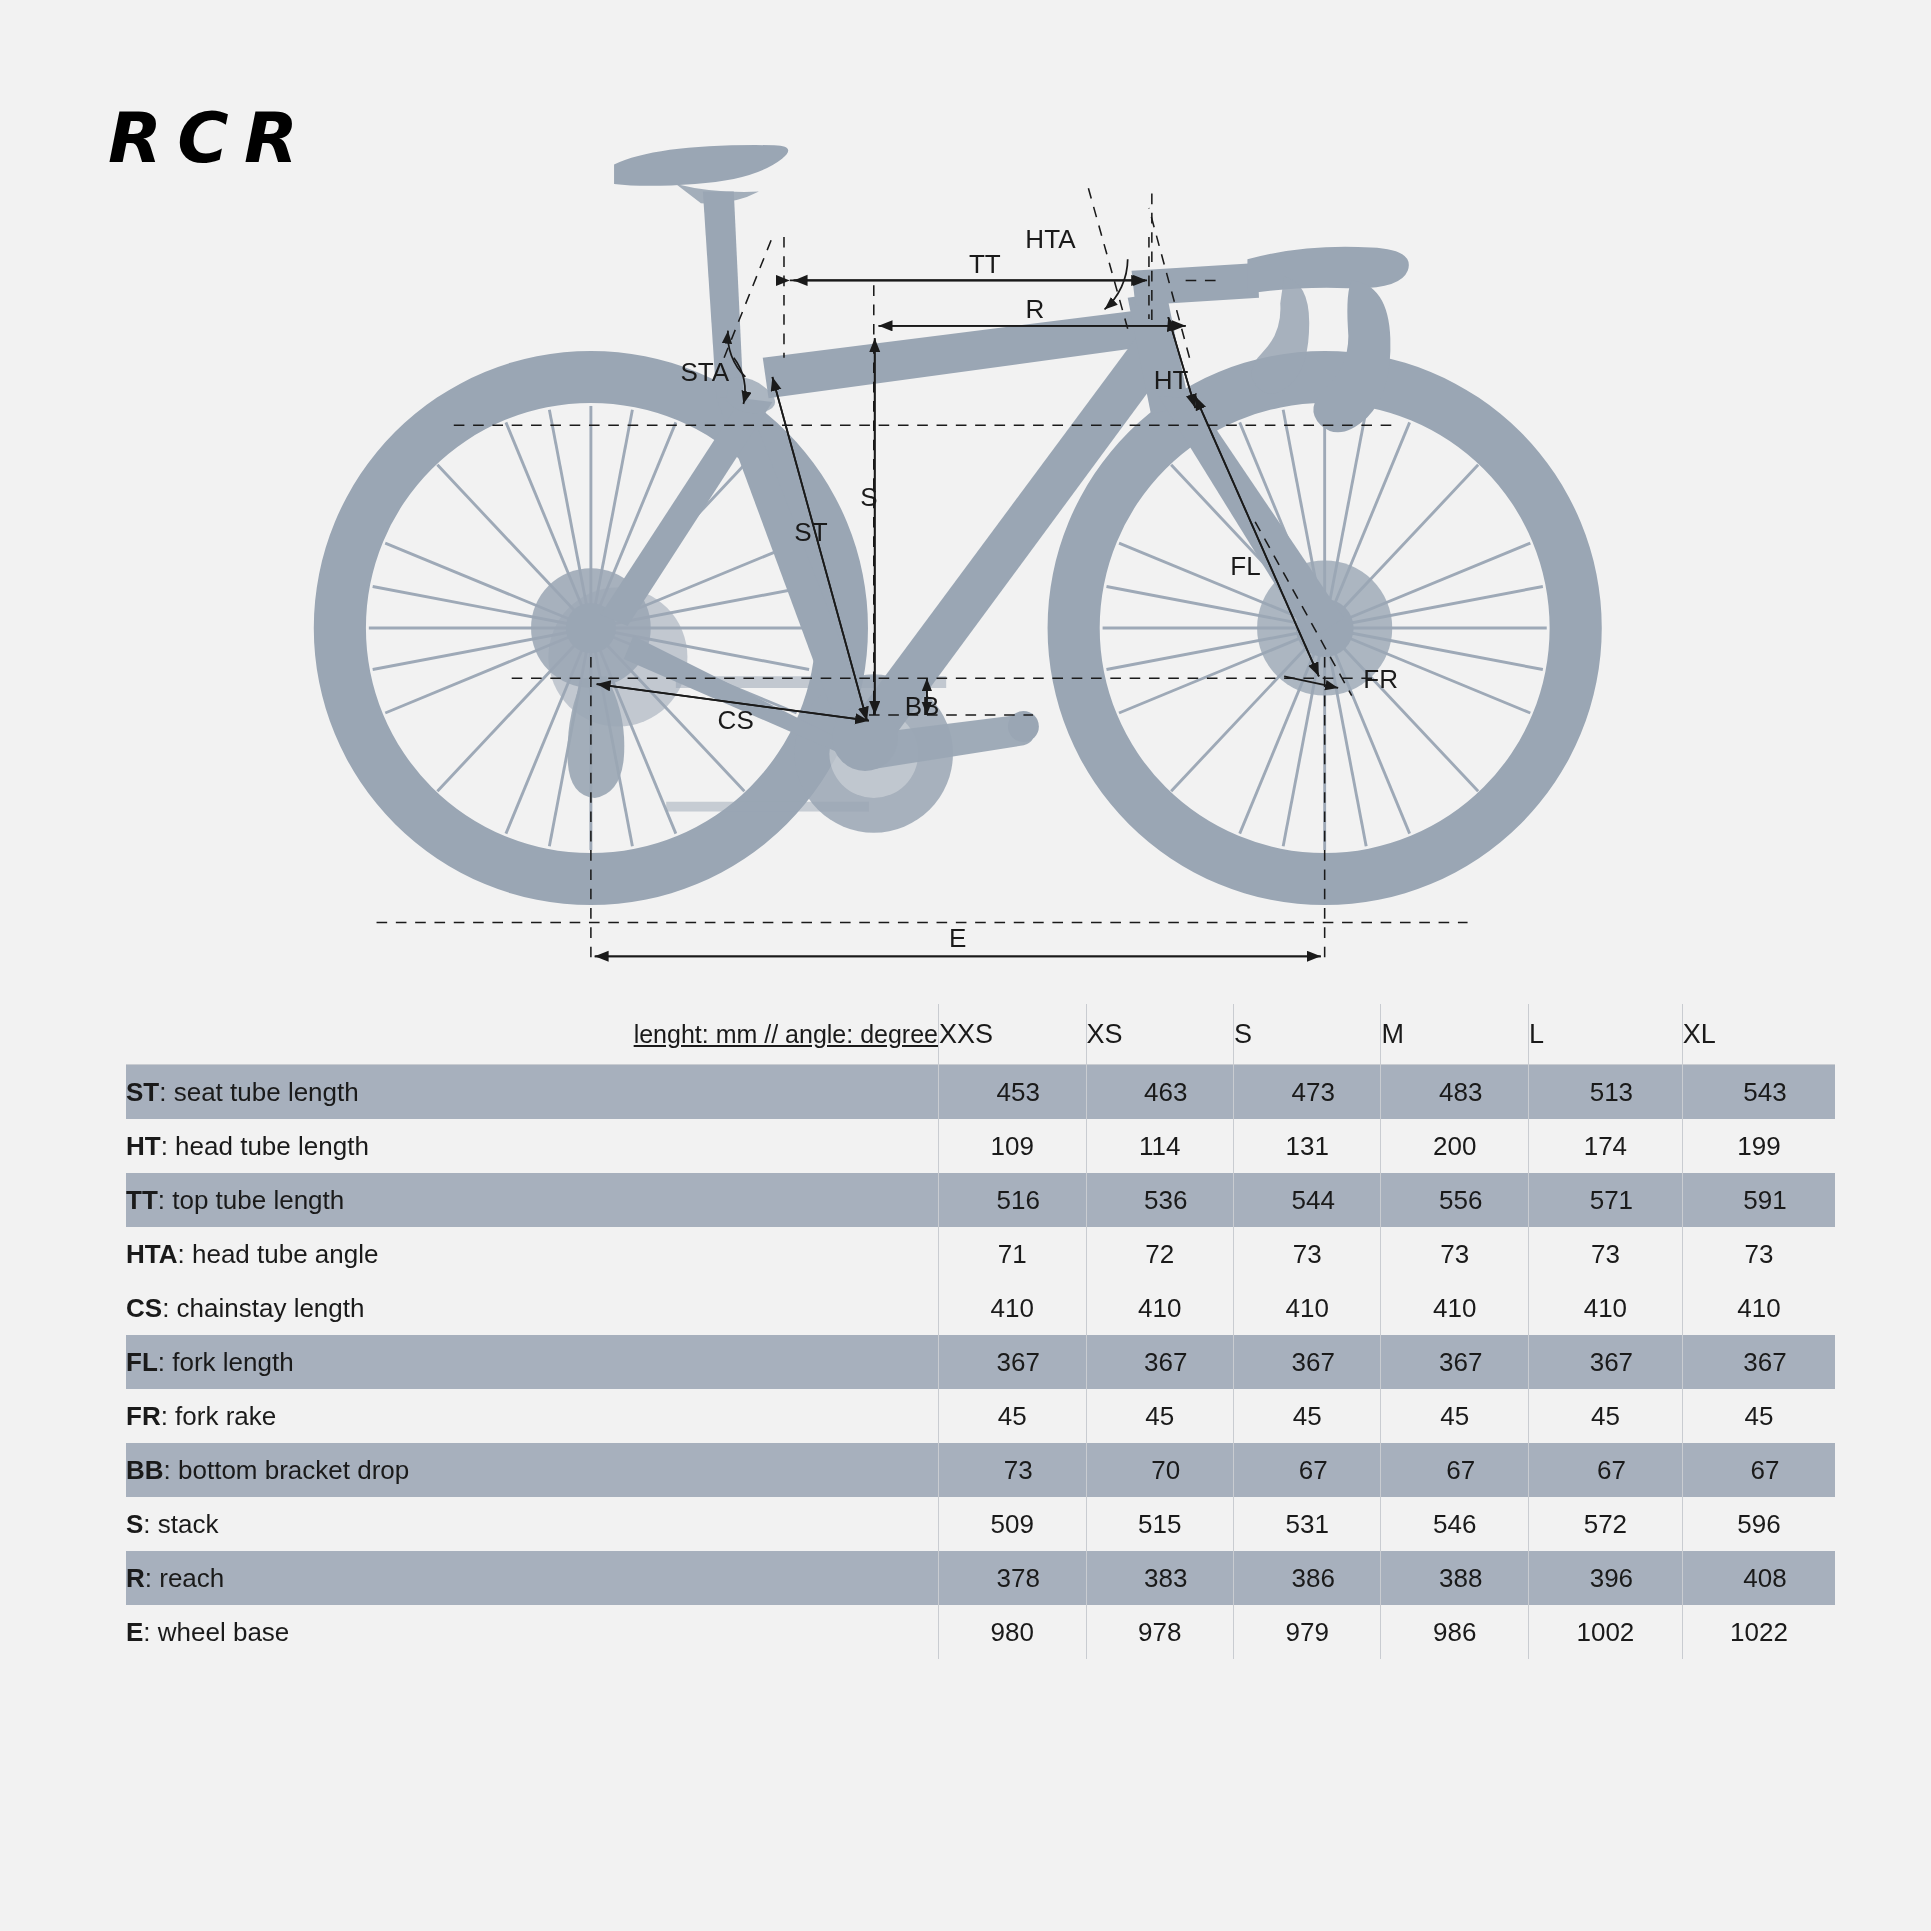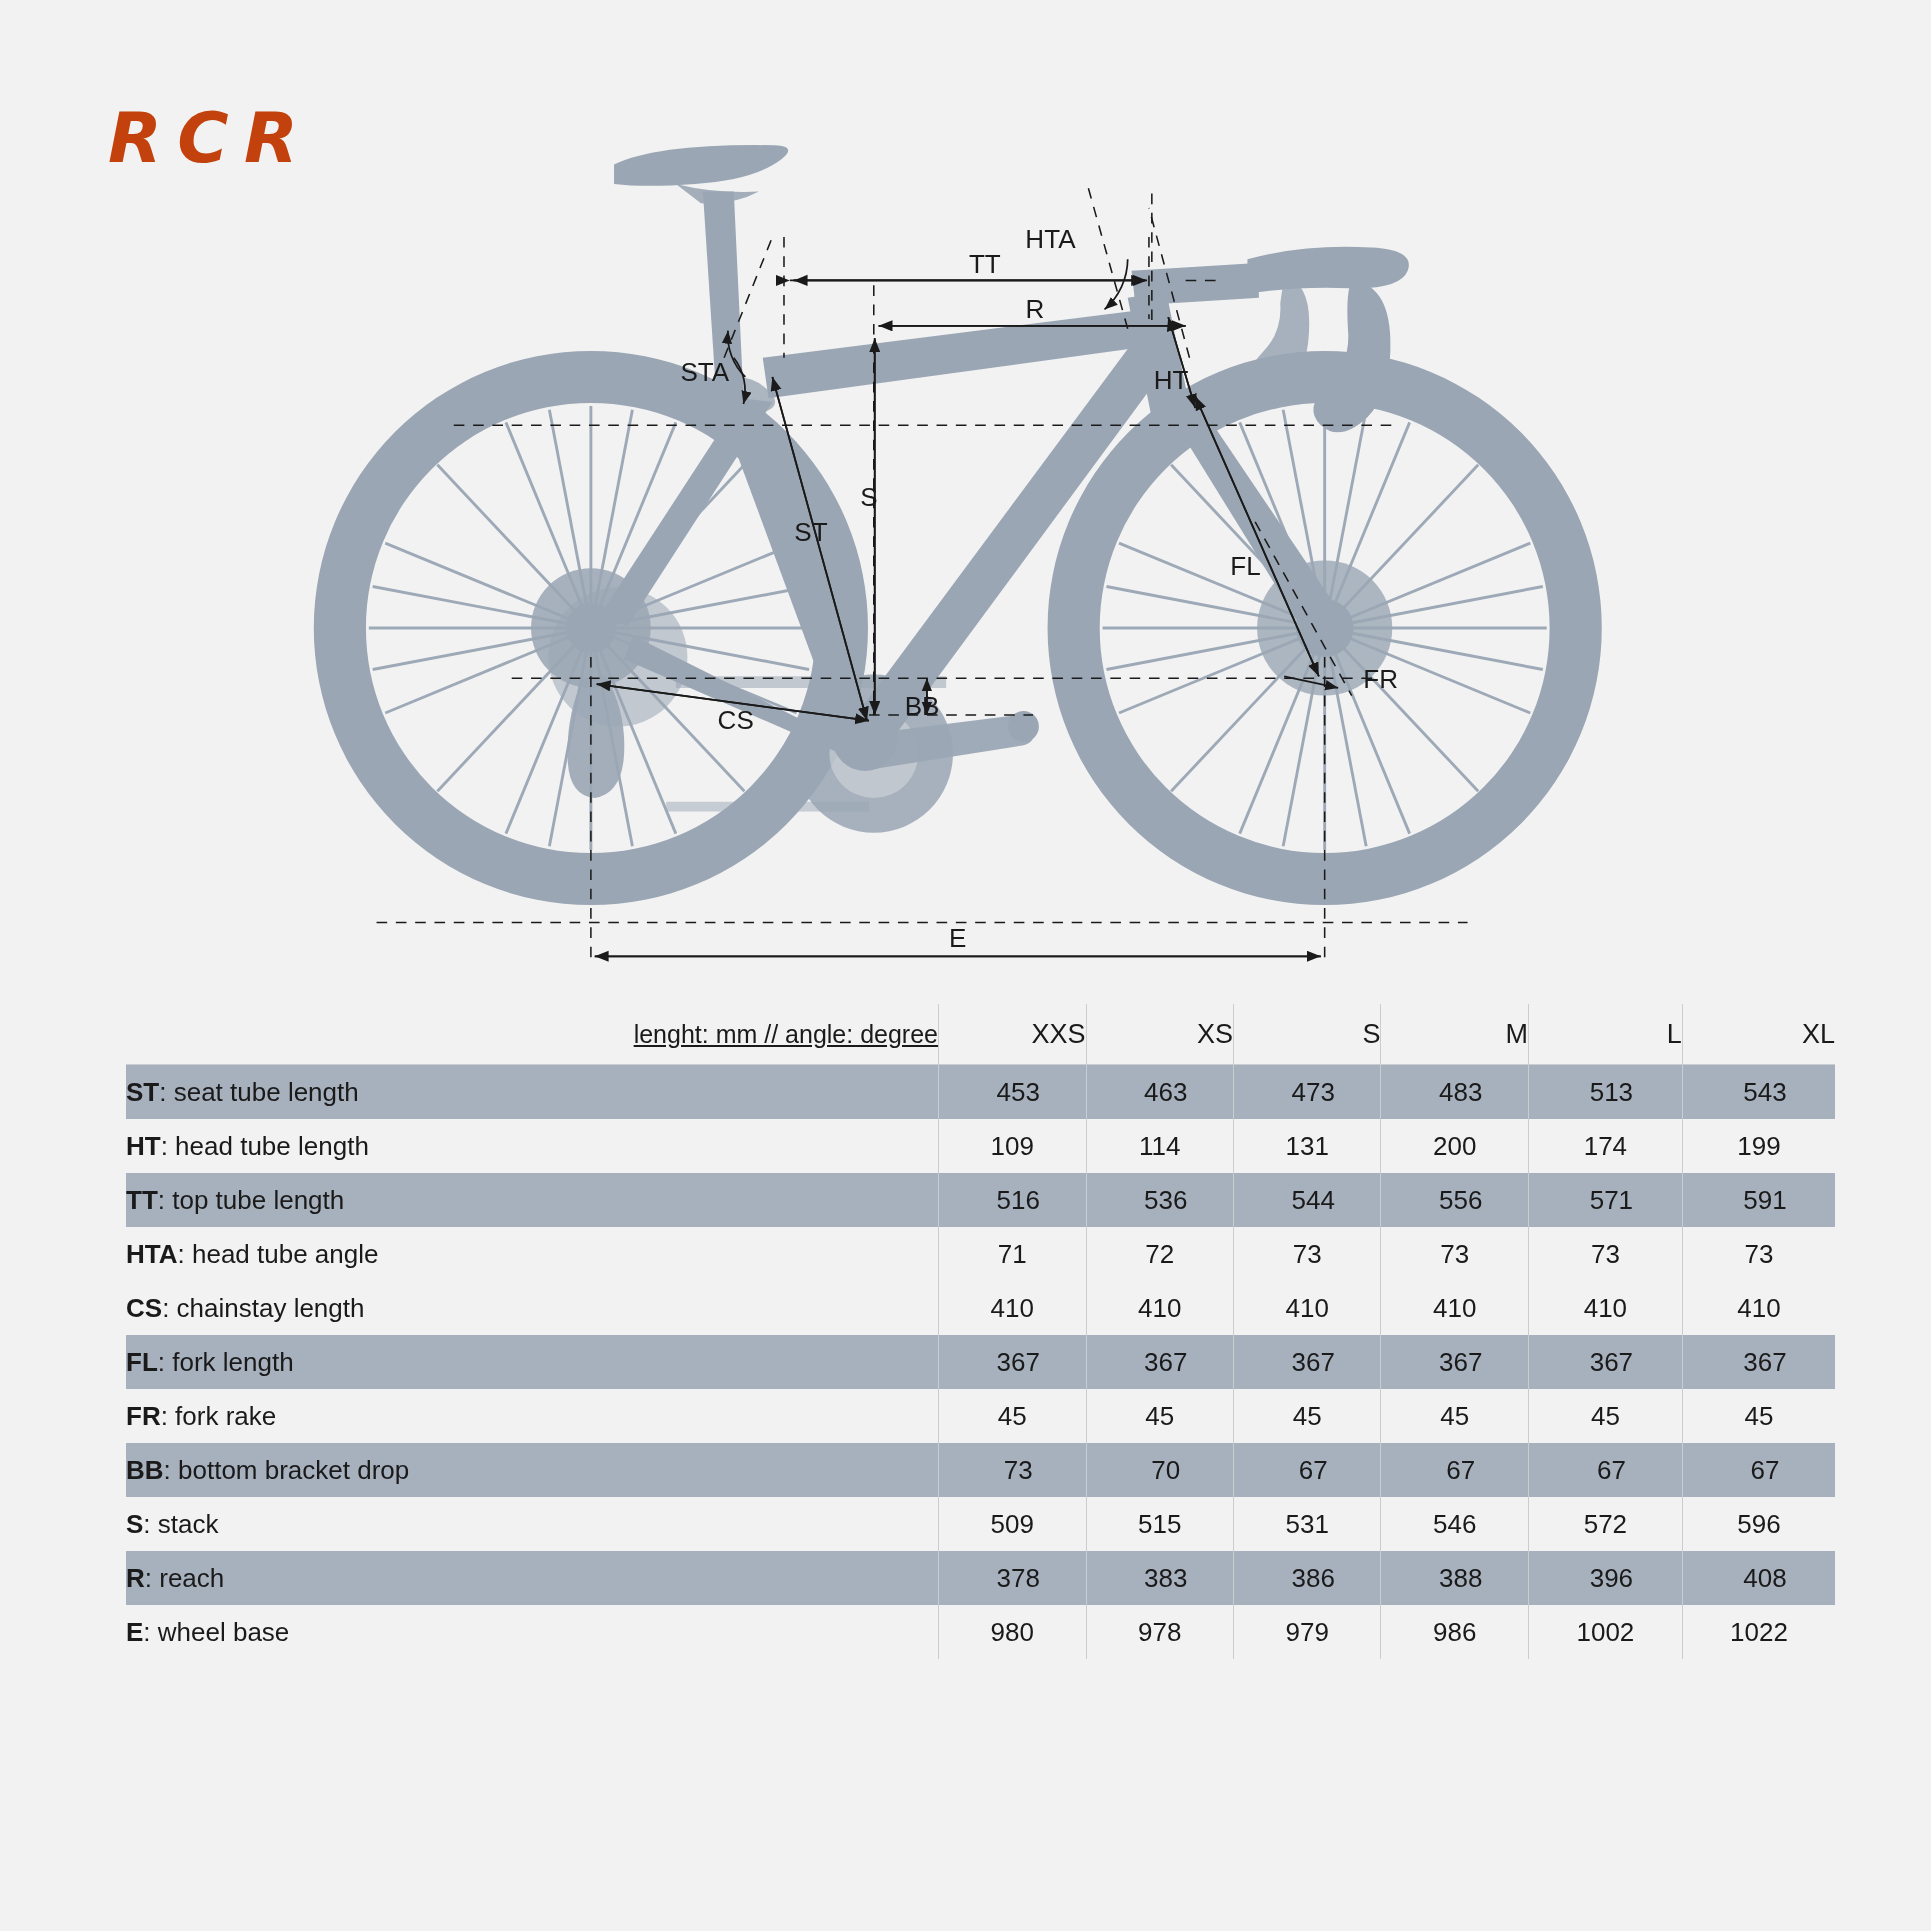--- a/index.html
+++ b/index.html
@@ -19,21 +19,21 @@
   
   .logo {
     position: absolute;
     left: 108px;
     top: 97px;
     font-family: "DejaVu Sans", sans-serif;
     font-weight: bold;
     font-style: italic;
     font-size: 70px;
     letter-spacing: 15.4px;
-    color: #c2410c;
+    color: #000000;
   }
 
   
   .diagram {
     position: absolute;
     left: 0;
     top: 39px;
     width: 1931px;
     height: 927px;
   }
@@ -54,21 +54,21 @@
     border-collapse: collapse;
     font-size: 26px;
   }
   .geo-table th, .geo-table td {
     padding: 0;
     height: 54px;
     font-weight: normal;
   }
   .geo-table thead th {
     font-size: 27px;
-    text-align: right;
+    text-align: left;
     color: #1a1a1a;
     border-bottom: 1px solid #c9ccd1;
     height: 60px;
     vertical-align: middle;
   }
   .geo-table thead th.head-label {
     text-align: right;
     padding-left: 5.8px;
     font-size: 25px;
     text-decoration: underline;

